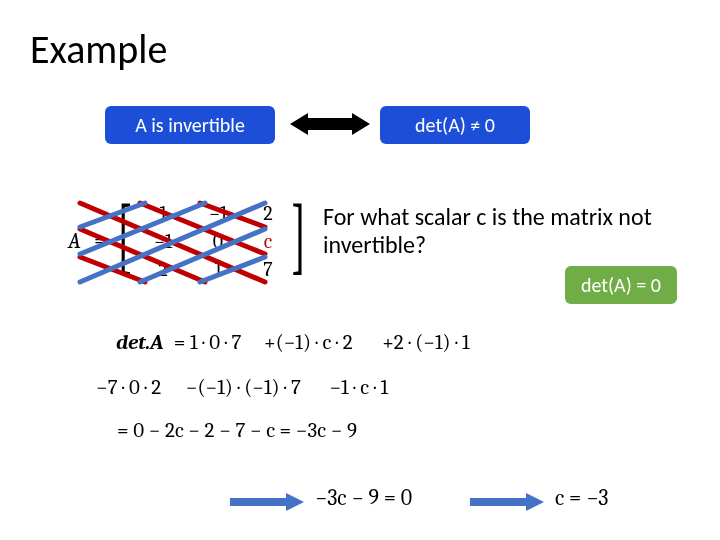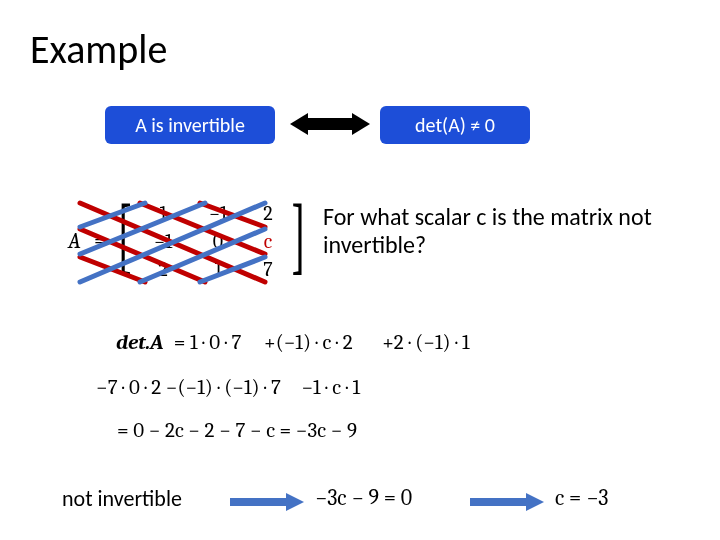--- a/index.html
+++ b/index.html
@@ -170,20 +170,21 @@
   <div class="pill pill-dark box-det">det(A) ≠ 0</div>
 
   <svg class="biarrow" viewBox="0 0 80 30">
     <polygon points="0,15 18,4 18,26" fill="#000"></polygon>
     <polygon points="80,15 62,4 62,26" fill="#000"></polygon>
     <rect x="16" y="9" width="48" height="12" fill="#000"></rect>
   </svg>
 
   <div class="question">For what scalar c is the matrix not invertible?</div>
 
+  <div class="pill pill-green box-det0">det(A) = 0</div>
 
   <div class="matrix-wrap">
     <span class="mat-label">A</span>
     <span class="mat-eq">=</span>
     <span class="bracket br-left">[</span>
     <span class="bracket br-right">]</span>
 
     <span class="mat-cell c1 r1">1</span>
     <span class="mat-cell c2 r1">−1</span>
     <span class="mat-cell c3 r1">2</span>
@@ -215,26 +216,25 @@
   </svg>
 
   <div class="calc-line calc1">
     <span class="det-label">det.A</span>
     <span style="margin-left:6px">= 1 · 0 · 7</span>
     <span style="margin-left:18px"><span>+(−1) · c · 2</span></span>
     <span style="margin-left:25px">+2 · (−1) · 1</span>
   </div>
   <div class="calc-line calc2">
     <span>−7 · 0 · 2</span>
-    <span style="">−(−1) · (−1) · 7</span>
-    <span style="margin-left:16px"><span>−1 · c · 1</span></span>
+    <span style="margin-left:20px">−(−1) · (−1) · 7</span>
+    <span style="margin-left:24px"><span>−1 · c · 1</span></span>
   </div>
   <div class="calc-line calc3">= 0 − 2c − 2 − 7 − c = −3c − 9</div>
 
-  <div class="bottom-label">not invertible</div>
 
   <svg class="arrow-r arr1" viewBox="0 0 74 18">
     <rect x="0" y="5" width="58" height="8" fill="#4472c4"></rect>
     <polygon points="56,0 74,9 56,18" fill="#4472c4"></polygon>
   </svg>
   <div class="final-eq eq1">−3c − 9 = 0</div>
 
   <svg class="arrow-r arr2" viewBox="0 0 74 18">
     <rect x="0" y="5" width="58" height="8" fill="#4472c4"></rect>
     <polygon points="56,0 74,9 56,18" fill="#4472c4"></polygon>

